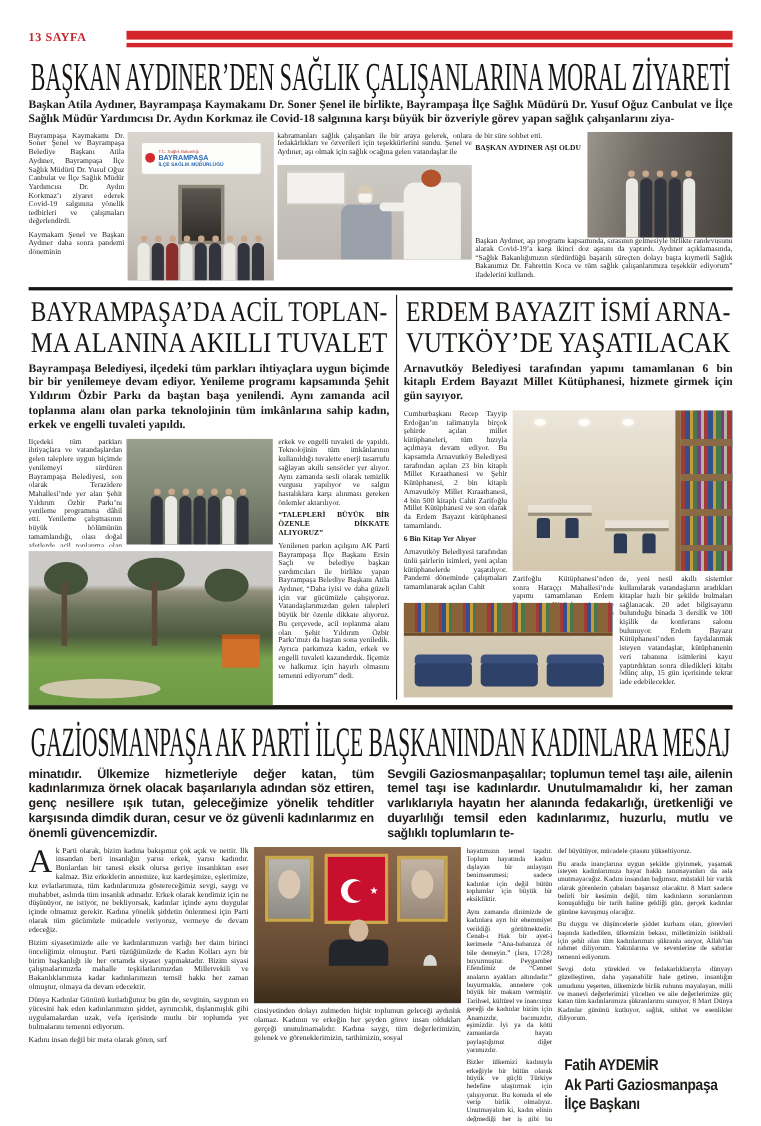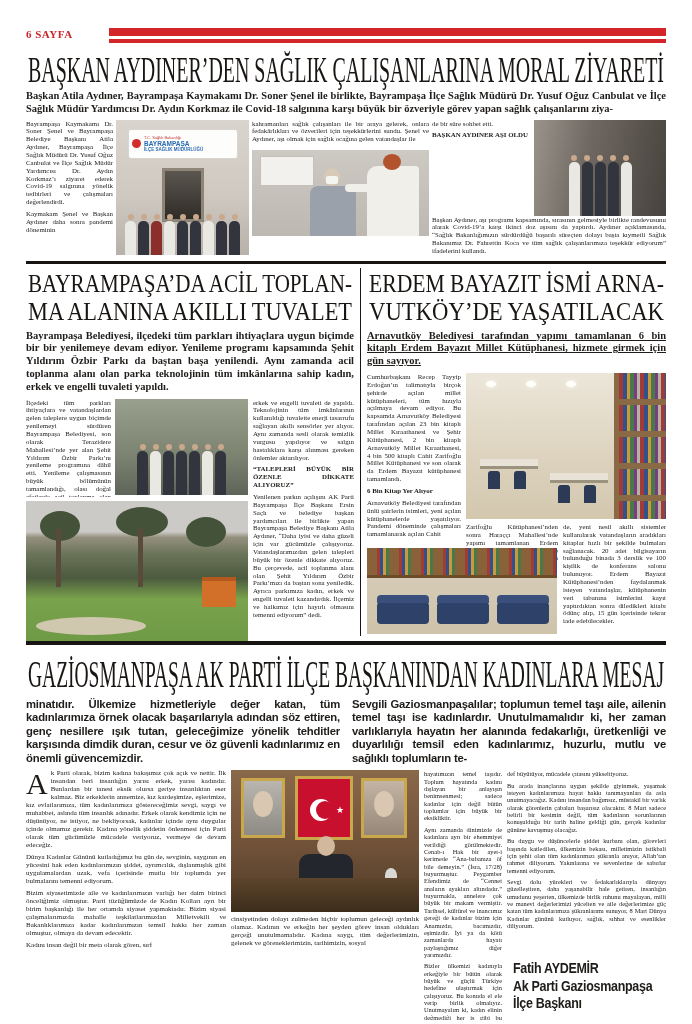--- a/index.html
+++ b/index.html
@@ -139,21 +139,21 @@
   .a4-col4-text { height:188px; overflow:hidden; }
   .dropcap { float:left; font-size:30px; line-height:0.82; padding:2px 3px 0 0; font-weight:400; }
   .signature { position:absolute; left:6px; bottom:6px; font-family:"Liberation Sans", sans-serif; font-weight:bold; font-size:12.5px; line-height:1.25; letter-spacing:-0.3px; transform:scaleY(1.15); transform-origin:bottom left; }
 </style>
 </head>
 <body>
 
 <div class="page">
 
   <header class="masthead">
-    <span class="page-label">6 SAYFA</span>
+    <span class="page-label">13 SAYFA</span>
     <div class="mast-rules">
       <div class="rule-thick"></div>
       <div class="rule-thin"></div>
     </div>
   </header>
 
   <section class="inner">
     <svg class="hl" width="640" height="44" viewBox="0 0 640 44">
       <text x="2" y="36" font-size="36" textLength="636" lengthAdjust="spacingAndGlyphs">BAŞKAN AYDINER’DEN SAĞLIK ÇALIŞANLARINA MORAL ZİYARETİ</text>
     </svg>
@@ -266,21 +266,21 @@
       </div>
     </section>
 
     <div class="v-rule"></div>
 
     <section class="a3">
       <svg class="hl" width="299" height="58" viewBox="0 0 299 58">
         <text x="2" y="24" font-size="26" textLength="295" lengthAdjust="spacingAndGlyphs">ERDEM BAYAZIT İSMİ ARNA-</text>
         <text x="2" y="52" font-size="26" textLength="295" lengthAdjust="spacingAndGlyphs">VUTKÖY’DE YAŞATILACAK</text>
       </svg>
-      <p class="serif-intro intro" style="margin-top:4px;text-decoration:underline;">Arnavutköy Belediyesi tarafından yapımı tamamlanan 6 bin kitaplı Erdem Bayazıt Millet Kütüphanesi, hizmete girmek için gün sayıyor.</p>
+      <p class="serif-intro intro" style="margin-top:4px;">Arnavutköy Belediyesi tarafından yapımı tamamlanan 6 bin kitaplı Erdem Bayazıt Millet Kütüphanesi, hizmete girmek için gün sayıyor.</p>
       <div class="a3-body bodytxt">
         <div class="a3-col1">
           <p>Cumhurbaşkanı Recep Tayyip Erdoğan’ın talimatıyla birçok şehirde açılan millet kütüphaneleri, tüm hızıyla açılmaya devam ediyor. Bu kapsamda Arnavutköy Belediyesi tarafından açılan 23 bin kitaplı Millet Kıraathanesi ve Şehir Kütüphanesi, 2 bin kitaplı Arnavutköy Millet Kıraathanesi, 4 bin 500 kitaplı Cahit Zarifoğlu Millet Kütüphanesi ve son olarak da Erdem Bayazıt kütüphanesi tamamlandı.</p>
           <p class="subhead">6 Bin Kitap Yer Alıyor</p>
           <p>Arnavutköy Belediyesi tarafından ünlü şairlerin isimleri, yeni açılan kütüphanelerde yaşatılıyor. Pandemi döneminde çalışmaları tamamlanarak açılan Cahit</p>
         </div>
         <div class="a3-right">
           <div class="photo photo-library">
             <div class="lamp" style="left:20px;"></div>
             <div class="lamp" style="left:60px;"></div>
@@ -318,22 +318,22 @@
     <svg class="hl" width="640" height="46" viewBox="0 0 640 46">
       <text x="2" y="38" font-size="38" textLength="636" lengthAdjust="spacingAndGlyphs">GAZİOSMANPAŞA AK PARTİ İLÇE BAŞKANINDAN KADINLARA MESAJ</text>
     </svg>
     <div class="intro-2col sans-intro">
       <p>minatıdır. Ülkemize hizmetleriyle değer katan, tüm kadınlarımıza örnek olacak başarılarıyla adından söz ettiren, genç nesillere ışık tutan, geleceğimize yönelik tehditler karşısında dimdik duran, cesur ve öz güvenli kadınlarımız en önemli güvencemizdir.</p>
       <p>Sevgili Gaziosmanpaşalılar; toplumun temel taşı aile, ailenin temel taşı ise kadınlardır. Unutulmamalıdır ki, her zaman varlıklarıyla hayatın her alanında fedakarlığı, üretkenliği ve duyarlılığı temsil eden kadınlarımız, huzurlu, mutlu ve sağlıklı toplumların te-</p>
     </div>
     <div class="a4-body bodytxt">
       <div class="a4-col1">
         <p><span class="dropcap">A</span><span>k Parti olarak, bizim kadına bakışımız çok açık ve nettir. İlk insandan beri insanlığın yarısı erkek, yarısı kadındır. Bunlardan bir tanesi eksik olursa geriye insanlıktan eser kalmaz. Biz erkeklerin annemize, kız kardeşimize, eşlerimize, kız evlatlarımıza, tüm kadınlarımıza göstereceğimiz sevgi, saygı ve muhabbet, aslında tüm insanlık adınadır. Erkek olarak kendimiz için ne düşünüyor, ne istiyor, ne bekliyorsak, kadınlar içinde aynı duygular içinde olmamız gerekir. Kadına yönelik şiddetin önlenmesi için Parti olarak tüm gücümüzle mücadele veriyoruz, vermeye de devam edeceğiz.</span></p>
+        <p>Bizim siyasetimizde aile ve kadınlarımızın varlığı her daim birinci önceliğimiz olmuştur. Parti tüzüğümüzde de Kadın Kolları ayrı bir birim başkanlığı ile her ortamda siyaset yapmaktadır. Bizim siyasi çalışmalarımızda mahalle teşkilatlarımızdan Milletvekili ve Bakanlıklarımıza kadar kadınlarımızın temsil hakkı her zaman olmuştur, olmaya da devam edecektir.</p>
         <p>Dünya Kadınlar Gününü kutladığımız bu gün de, sevginin, saygının en yücesini hak eden kadınlarımızın şiddet, ayrımcılık, dışlanmışlık gibi uygulamalardan uzak, vefa içerisinde mutlu bir toplumda yer bulmalarını temenni ediyorum.</p>
-        <p>Bizim siyasetimizde aile ve kadınlarımızın varlığı her daim birinci önceliğimiz olmuştur. Parti tüzüğümüzde de Kadın Kolları ayrı bir birim başkanlığı ile her ortamda siyaset yapmaktadır. Bizim siyasi çalışmalarımızda mahalle teşkilatlarımızdan Milletvekili ve Bakanlıklarımıza kadar kadınlarımızın temsil hakkı her zaman olmuştur, olmaya da devam edecektir.</p>
         <p>Kadını insan değil bir meta olarak gören, sırf</p>
       </div>
       <div class="a4-mid">
         <div class="photo photo-office">
           <div class="frame ata">
             <div class="head-oval"></div>
           </div>
           <div class="frame flag">
             <div class="crescent"></div>
             <div class="star">★</div>

